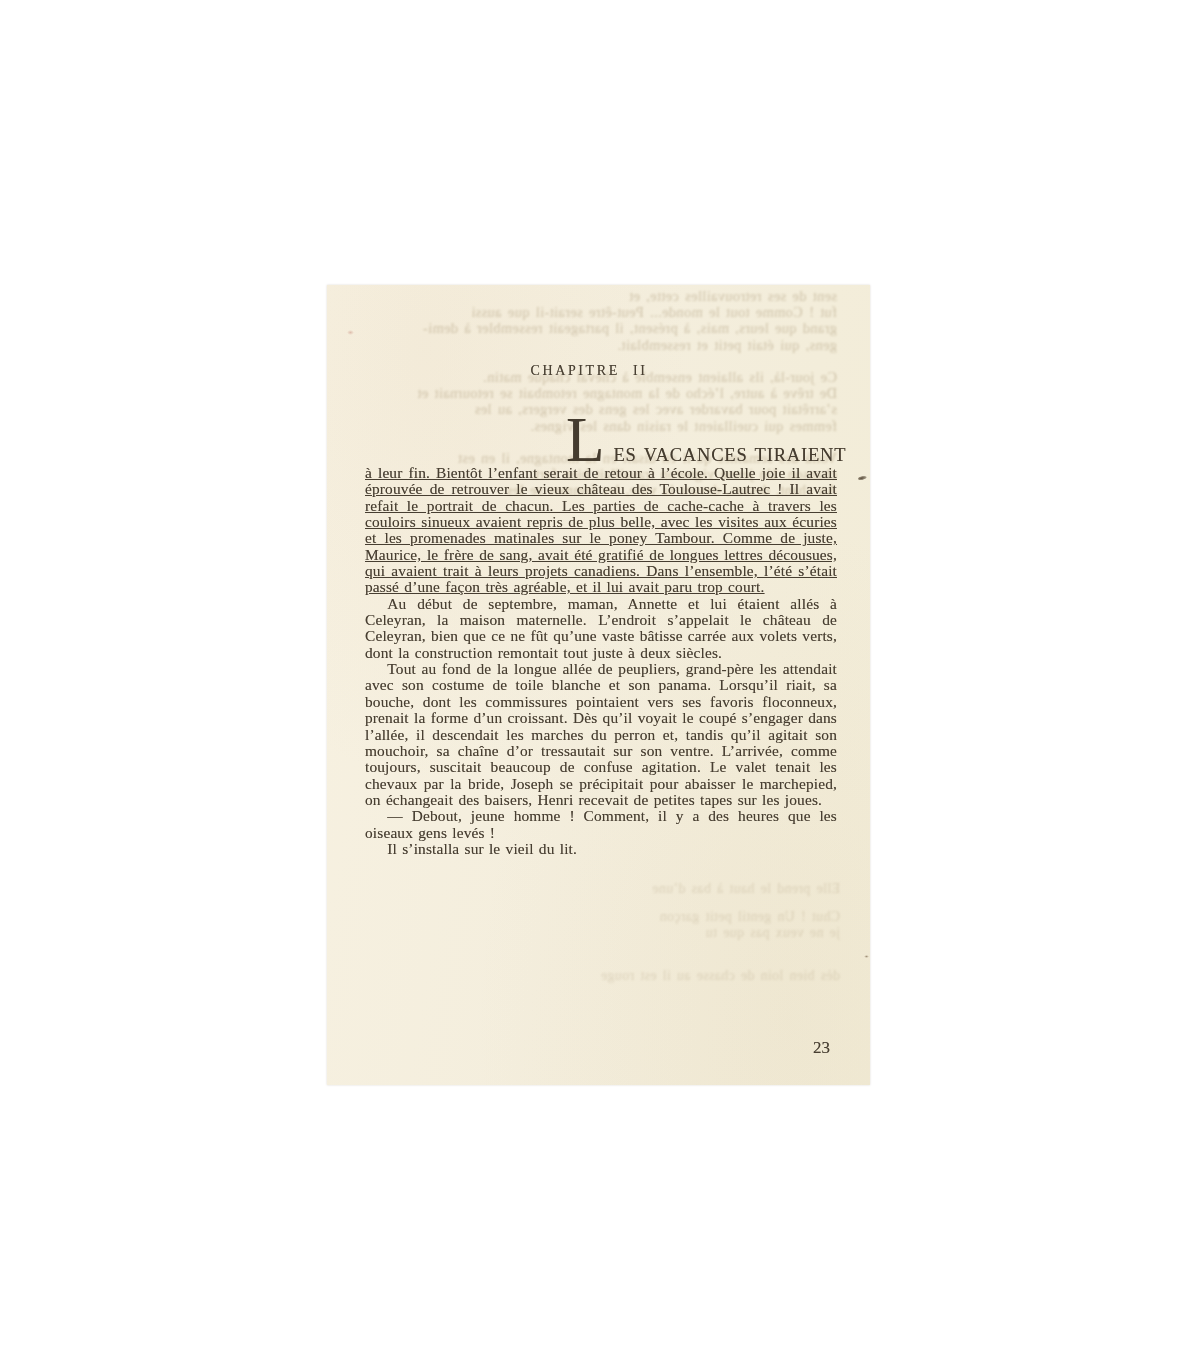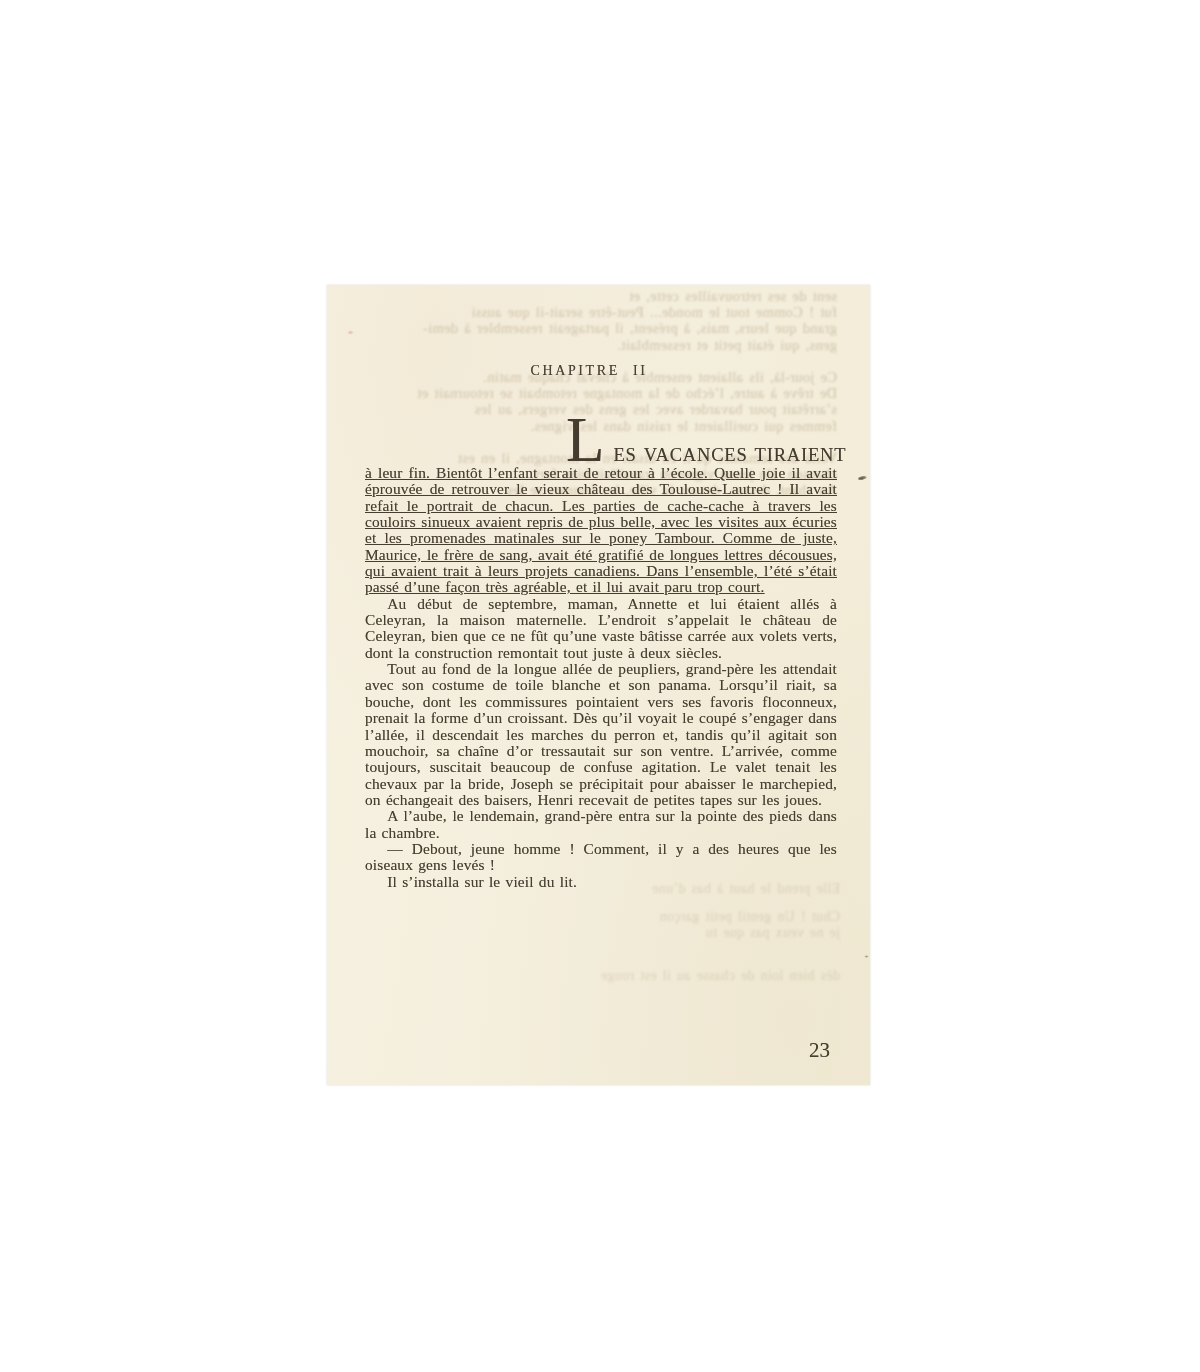--- a/index.html
+++ b/index.html
@@ -119,21 +119,21 @@
     text-indent: 1.45em;
   }
   .body-text p:first-child {
     text-indent: 0;
     text-decoration: underline;
   }
   .page-number {
     position: absolute;
     right: 40px;
     top: 753px;
-    font-size: 21px;
+    font-size: 17px;
     color: #473e31;
     text-shadow: 0 0 0.5px rgba(71,62,49,0.5);
   }
   
   .speck {
     position: absolute;
     pointer-events: none;
   }
   .speck-ink {
     left: 531px;
@@ -195,21 +195,20 @@
 
     <div class="opening">
       <span class="initial">L</span>
       <span class="opening-caps">ES VACANCES TIRAIENT</span>
     </div>
 
     <div class="body-text">
         <p class="paragraph">à leur fin. Bientôt l’enfant serait de retour à l’école. Quelle joie il avait éprouvée de retrouver le vieux château des Toulouse-Lautrec ! Il avait refait le portrait de chacun. Les parties de cache-cache à travers les couloirs sinueux avaient repris de plus belle, avec les visites aux écuries et les promenades matinales sur le poney Tambour. Comme de juste, Maurice, le frère de sang, avait été gratifié de longues lettres décousues, qui avaient trait à leurs projets canadiens. Dans l’ensemble, l’été s’était passé d’une façon très agréable, et il lui avait paru trop court.</p>
         <p class="paragraph">Au début de septembre, maman, Annette et lui étaient allés à Celeyran, la maison maternelle. L’endroit s’appelait le château de Celeyran, bien que ce ne fût qu’une vaste bâtisse carrée aux volets verts, dont la construction remontait tout juste à deux siècles.</p>
         <p class="paragraph">Tout au fond de la longue allée de peupliers, grand-père les attendait avec son costume de toile blanche et son panama. Lorsqu’il riait, sa bouche, dont les commissures pointaient vers ses favoris floconneux, prenait la forme d’un croissant. Dès qu’il voyait le coupé s’engager dans l’allée, il descendait les marches du perron et, tandis qu’il agitait son mouchoir, sa chaîne d’or tressautait sur son ventre. L’arrivée, comme toujours, suscitait beaucoup de confuse agitation. Le valet tenait les chevaux par la bride, Joseph se précipitait pour abaisser le marchepied, on échangeait des baisers, Henri recevait de petites tapes sur les joues.</p>
-        <p class="paragraph">A l’aube, le lendemain, grand-père entra sur la pointe des pieds dans la chambre.</p>
         <p class="paragraph">— Debout, jeune homme ! Comment, il y a des heures que les oiseaux gens levés !</p>
         <p class="paragraph">Il s’installa sur le vieil du lit.</p>
       </div>
 
     <div class="page-number">23</div>
 
     <div class="speck speck-ink"></div>
     <div class="speck speck-small"></div>
     <div class="speck speck-pink"></div>
   </div>

